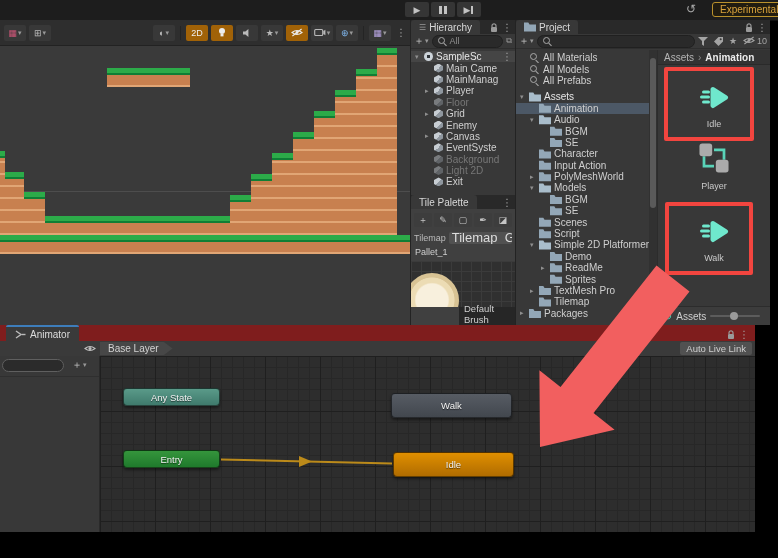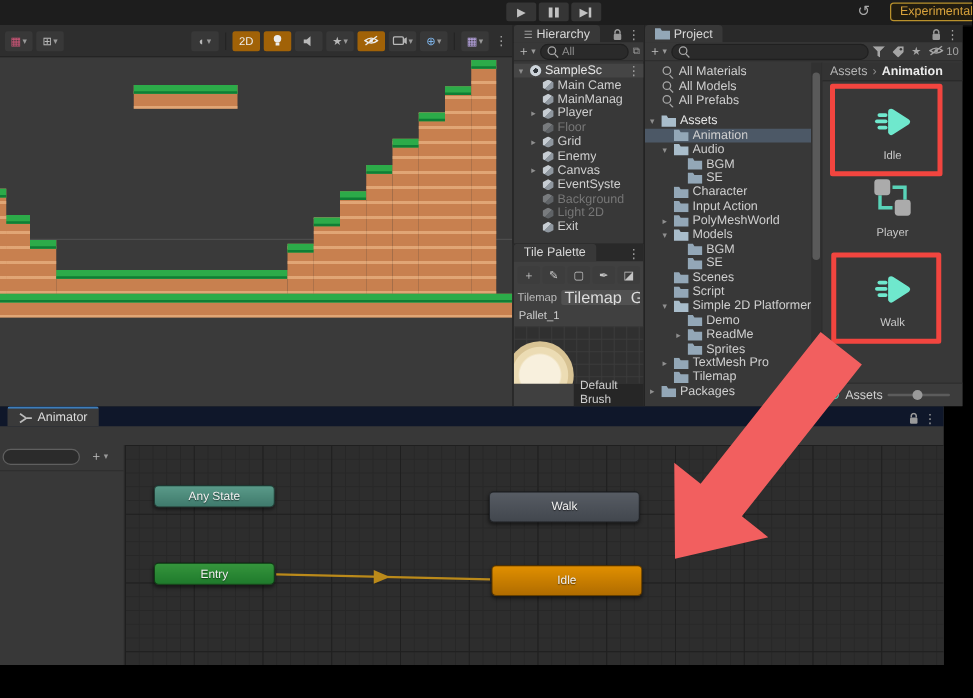--- a/index.html
+++ b/index.html
@@ -98,21 +98,21 @@
   .asset-label{font-size:9px;color:#c9c9c9;margin-top:3px;}
   #proj-footer{position:absolute;left:0;bottom:0;right:0;height:18px;background:#3c3c3c;border-top:1px solid #2c2c2c;
       display:flex;align-items:center;padding:0 5px;gap:4px;font-size:10px;color:#cfcfcf;}
   #zoom-slider{position:relative;width:50px;height:2px;background:#5c5c5c;border-radius:1px;}
   #zoom-knob{position:absolute;left:20px;top:-3px;width:8px;height:8px;border-radius:50%;background:#9a9a9a;}
   .collab{color:#4fd0b5;font-size:11px;}
   
   .hl-box{position:absolute;border:4px solid #f2453f;border-radius:2px;z-index:40;pointer-events:none;}
   
   #animator-panel{left:0;top:325px;width:755px;height:207px;background:#383838;overflow:hidden;}
-  #anim-tabrow{position:absolute;left:0;top:0;right:0;height:16px;background:#0f172a;}
+  #anim-tabrow{position:absolute;left:0;top:0;right:0;height:16px;background:#7f1d1d;}
   #anim-tab{position:absolute;left:6px;top:0;height:16px;background:#3a3a3a;border-top:2px solid #3d7dbb;
       border-radius:2px 2px 0 0;display:flex;align-items:center;gap:4px;padding:0 9px;color:#dcdcdc;font-size:10px;box-sizing:border-box;}
   #anim-header{position:absolute;left:0;top:16px;right:0;height:15px;background:#3a3a3a;border-bottom:1px solid #2b2b2b;}
   #base-layer-crumb{position:absolute;left:100px;top:1px;height:13px;background:#474747;color:#d2d2d2;font-size:10px;
       display:flex;align-items:center;padding:0 14px 0 8px;clip-path:polygon(0 0,88% 0,100% 50%,88% 100%,0 100%);}
   #auto-live-link{position:absolute;right:3px;top:1px;height:13px;background:#515151;border-radius:2px;color:#cfcfcf;
       font-size:9.5px;display:flex;align-items:center;padding:0 6px;}
   #anim-sidebar{position:absolute;left:0;top:31px;width:100px;bottom:0;background:#383838;border-right:1px solid #2a2a2a;box-sizing:border-box;}
   #anim-search{position:absolute;left:2px;top:3px;width:60px;height:11px;background:#2b2b2b;border:1px solid #5f5f5f;border-radius:7px;}
   #anim-sidebar .plusdd{position:absolute;left:72px;top:2px;}
@@ -598,20 +598,34 @@
         <span>Animator</span>
       </div>
       <div class="panelicons" style="top:4px;right:6px;">
         <svg width="8" height="10" viewBox="0 0 8 10">
             <path d="M2 4 V2.8 a2 2 0 0 1 4 0 V4" fill="none" stroke="#9a9a9a" stroke-width="1.2"></path>
             <rect x="1" y="4" width="6" height="5" rx="1" fill="#9a9a9a"></rect>
           </svg>
         <span class="kebab">⋮</span>
       </div>
     </div>
+    <div id="anim-header">
+      <span class="eyeicon" style="position:absolute;left:84px;top:3px;">
+        <svg width="12" height="9" viewBox="0 0 12 9">
+            <path d="M1 4.5 Q6 .5 11 4.5 Q6 8.5 1 4.5 Z" fill="none" stroke="#c0c0c0" stroke-width="1.1"></path>
+            <circle cx="6" cy="4.5" r="1.5" fill="#c0c0c0"></circle>
+          </svg>
+      </span>
+      <div id="base-layer-crumb">
+          <span>Base Layer</span>
+        </div>
+      <div id="auto-live-link">
+          <span>Auto Live Link</span>
+        </div>
+    </div>
     <div id="anim-sidebar">
       <div id="anim-search"></div>
       <span class="plusdd">＋<span class="dd">▾</span></span>
       <div id="anim-sidebar-div"></div>
     </div>
     <div id="anim-graph">
       <div class="state small" style="left: 23px; top: 94px; --c1: #35953c; --c2: #1f7a2c;">
         <span>Entry</span>
       </div>
       <div class="state small" style="left: 23px; top: 32px; --c1: #5a9a89; --c2: #3f7a6c;">

